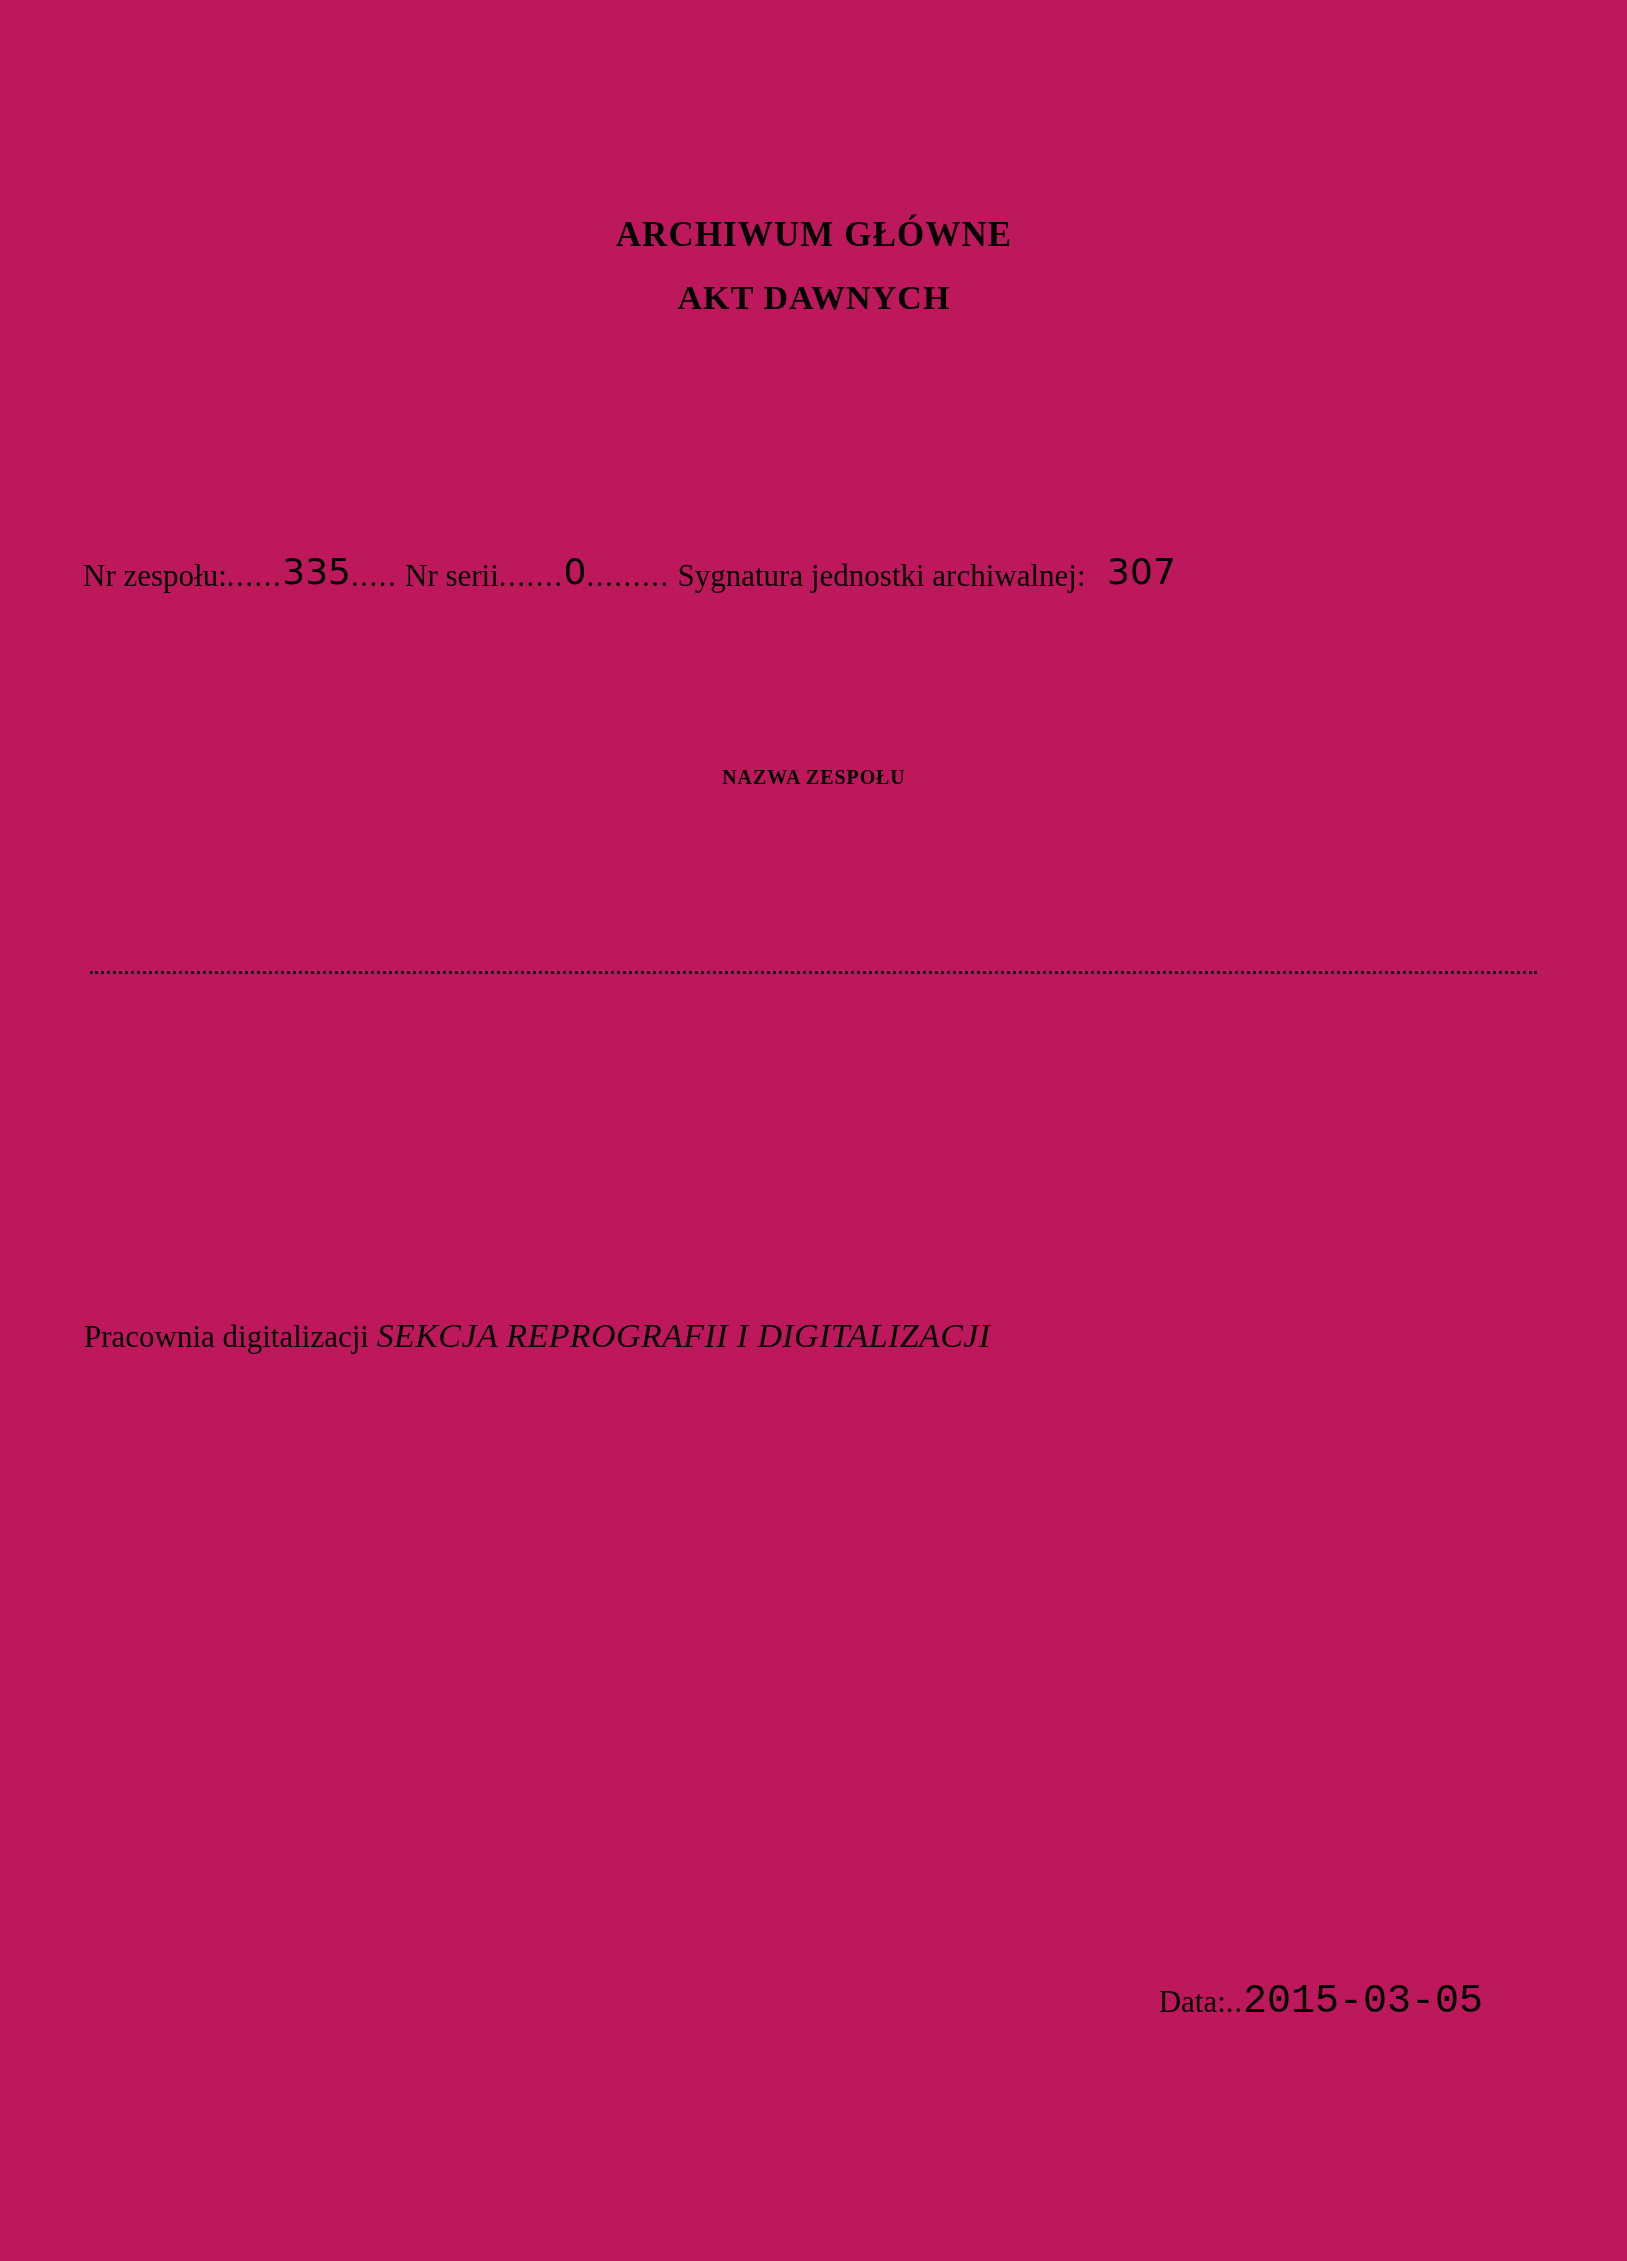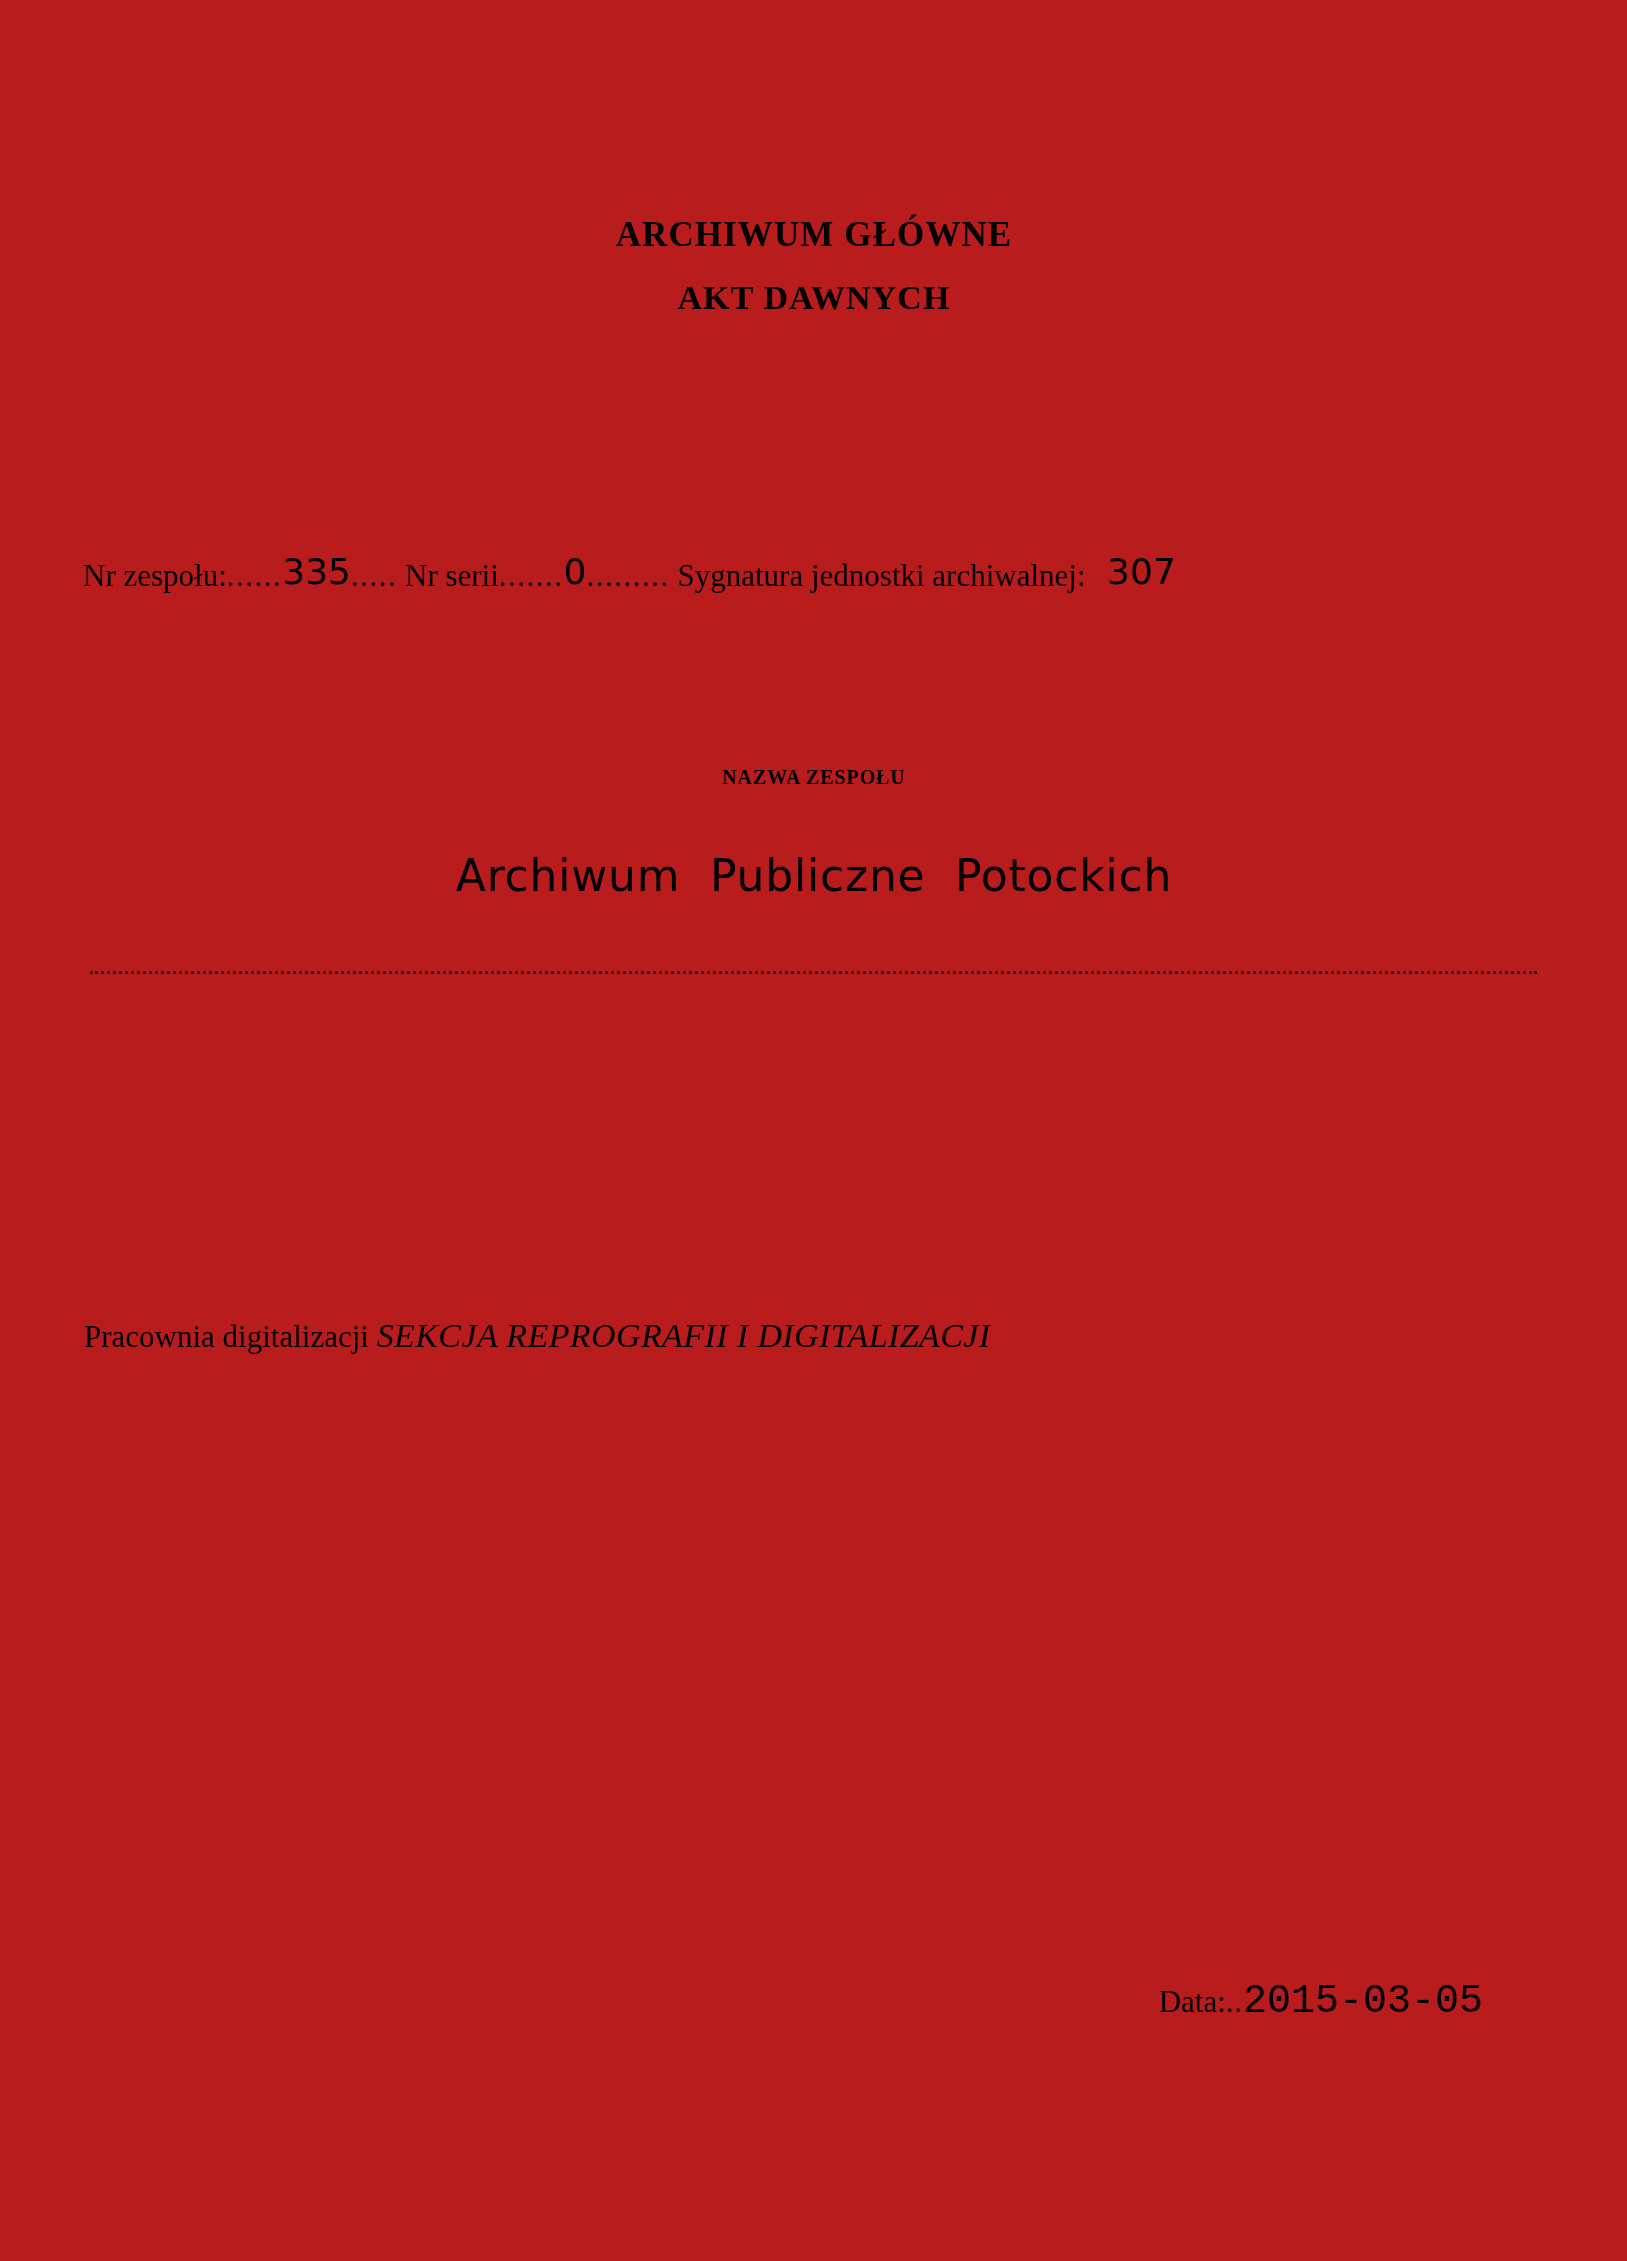--- a/index.html
+++ b/index.html
@@ -12,21 +12,21 @@
     height: 2261px;
     position: relative;
     font-family: "Liberation Serif", serif;
     color: #000000;
     overflow: hidden;
   }
 
   .page {
     position: absolute;
     inset: 0;
-    background: #b91c1c;
+    background: #be185d;
   }
 
   
   .header-block {
     position: absolute;
     top: 214px;
     left: 0;
     width: 100%;
     text-align: center;
   }
@@ -179,21 +179,20 @@
   </div>
 
   <div class="id-row">
     <span class="id-label">Nr zespołu:</span><span class="dots">......</span><span class="filled-num">335</span><span class="dots">.....</span>
     <span class="id-label">Nr serii</span><span class="dots">.......</span><span class="filled-num">0</span><span class="dots">.........</span>
     <span class="id-label">Sygnatura jednostki archiwalnej:</span>
     <span class="filled-num" style="margin-left:13.8px;">307</span>
   </div>
 
   <div class="nazwa-label">NAZWA ZESPOŁU</div>
-  <div class="nazwa-value"><span>Archiwum  Publiczne  Potockich</span></div>
 
   <div class="dotted-rule"></div>
 
 
   <div class="pracownia">
     <span>Pracownia digitalizacji</span>
     <span class="value">SEKCJA REPROGRAFII I DIGITALIZACJI</span>
   </div>
 
 

